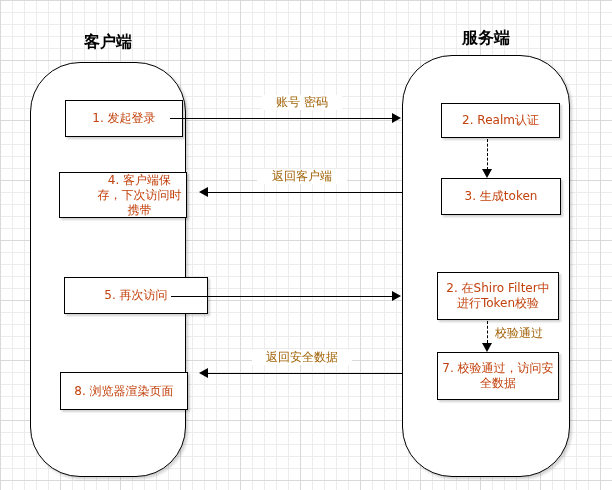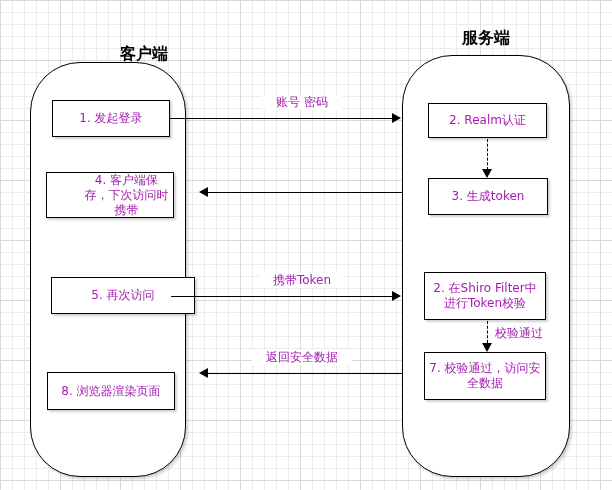--- a/index.html
+++ b/index.html
@@ -27,23 +27,24 @@
     border:1px solid #000;
     border-radius:50px;
     box-shadow:2px 2px 3px rgba(0,0,0,0.18);
   }
   .node {
     position:absolute;
     background:#ffffff;
     border:1px solid #000;
     display:flex; align-items:center; justify-content:center;
     text-align:center;
-    font-size:12px; line-height:15px; color:#a21caf;
+    font-size:12px; line-height:15px; color:#c2410c;
     padding:2px 3px;
     box-shadow:2px 2px 2px rgba(0,0,0,0.18);
+    margin-left:13px;
   }
   .hline {
     position:absolute;
     height:0;
     border-top:1px solid #000;
   }
   .vline-dashed {
     position:absolute;
     width:0;
     border-left:1px dashed #000;
@@ -61,33 +62,33 @@
     border-right:9px solid #000;
   }
   .ah-down {
     position:absolute; width:0; height:0;
     border-left:5px solid transparent;
     border-right:5px solid transparent;
     border-top:9px solid #000;
   }
   .edge-label {
     position:absolute;
-    font-size:12px; line-height:15px; color:#a21caf;
+    font-size:12px; line-height:15px; color:#a16207;
     background:#ffffff;
     text-align:center;
     padding:0 2px;
     white-space:nowrap;
   }
 </style>
 </head>
 <body>
 
 <div class="canvas">
 
-  <div class="title" style="left:60px; top:44px; width:96px;margin-left:36px;">客户端</div>
+  <div class="title" style="left:60px; top:32px; width:96px;">客户端</div>
   <div class="title" style="left:432px; top:28px; width:96px;padding-left:12px;">服务端</div>
 
   <div class="container" style="left:30px; top:62px; width:156px; height:415px;"></div>
   <div class="container" style="left:402px; top:55px; width:168px; height:422px;"></div>
 
   <div class="node" style="left:52px; top:100px; width:118px; height:37px;">1. 发起登录</div>
   <div class="node" style="left:46px; top:172px; width:128px; height:46px;padding-left:36px;">4. 客户端保存，下次访问时携带</div>
   <div class="node" style="left:51px; top:277px; width:144px; height:37px;">5. 再次访问</div>
   <div class="node" style="left:47px; top:372px; width:128px; height:38px;">8. 浏览器渲染页面</div>
 
@@ -95,24 +96,24 @@
   <div class="node" style="left:428px; top:178px; width:120px; height:37px;">3. 生成token</div>
   <div class="node" style="left:424px; top:272px; width:122px; height:48px;">2. 在Shiro Filter中进行Token校验</div>
   <div class="node" style="left:424px; top:352px; width:122px; height:48px;">7. 校验通过，访问安全数据</div>
 
   <div class="hline" style="left:170px; top:118px; width:223px;"></div>
   <div class="ah-right" style="left:392px; top:113px;"></div>
   <div class="edge-label" style="left:262px; top:95px; width:80px;">账号 密码</div>
 
   <div class="hline" style="left:207px; top:192px; width:195px;"></div>
   <div class="ah-left" style="left:199px; top:187px;"></div>
+  <div class="edge-label" style="left:257px; top:169px; width:90px;">返回客户端</div>
 
   <div class="hline" style="left:171px; top:296px; width:222px;"></div>
   <div class="ah-right" style="left:392px; top:291px;"></div>
-  <div class="edge-label" style="left:260px; top:273px; width:84px;">携带Token</div>
 
   <div class="hline" style="left:207px; top:373px; width:195px;"></div>
   <div class="ah-left" style="left:199px; top:368px;"></div>
   <div class="edge-label" style="left:252px; top:350px; width:100px;">返回安全数据</div>
 
   <div class="vline-dashed" style="left:487px; top:139px; height:31px;"></div>
   <div class="ah-down" style="left:482px; top:169px;"></div>
 
   <div class="vline-dashed" style="left:487px; top:321px; height:22px;"></div>
   <div class="ah-down" style="left:482px; top:343px;"></div>

